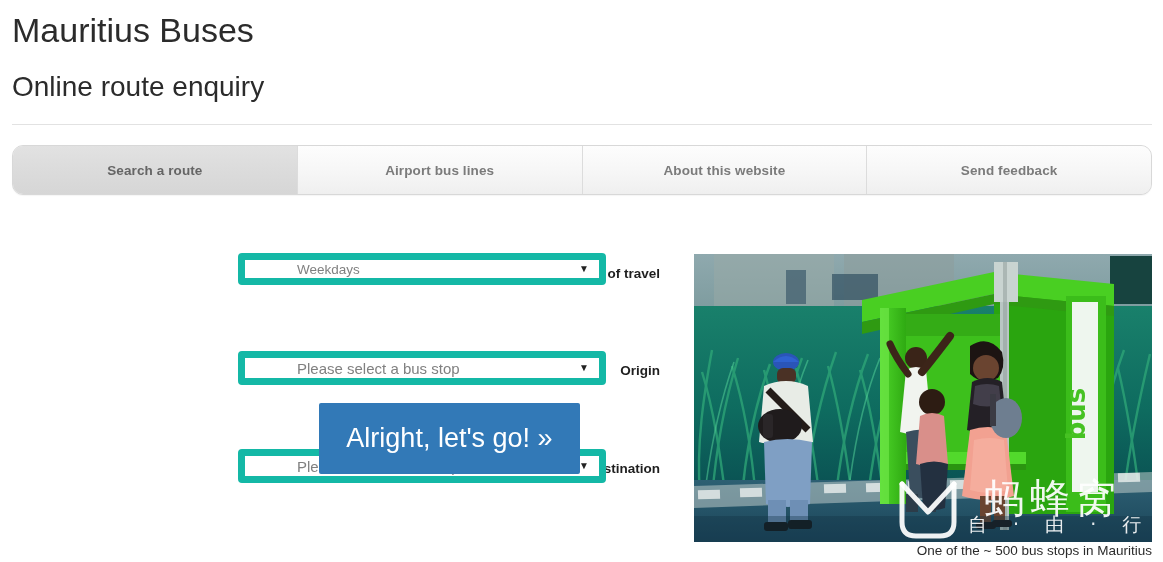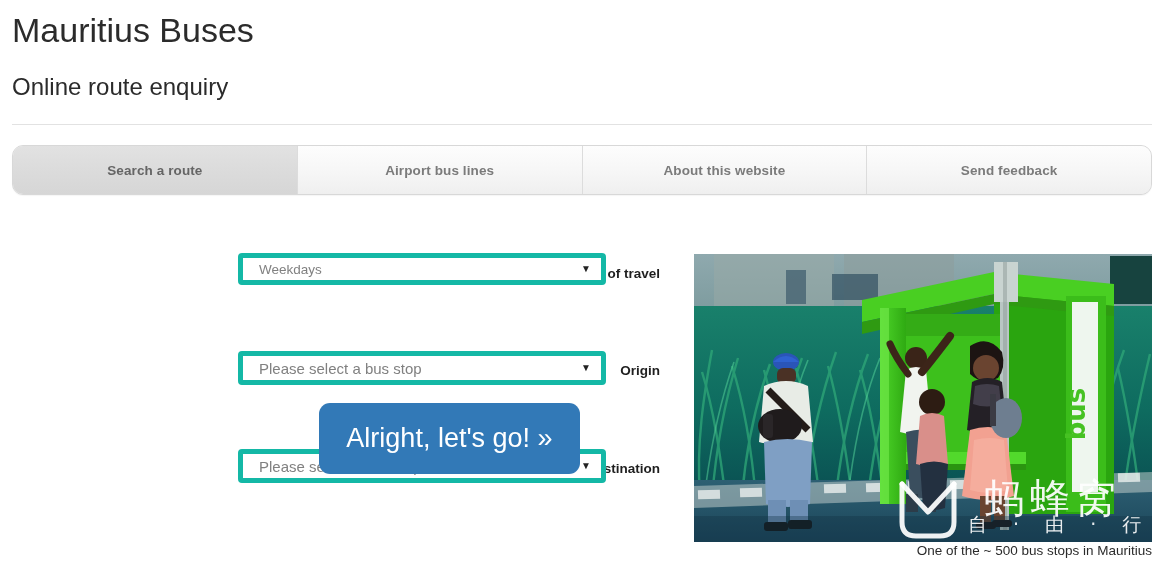--- a/index.html
+++ b/index.html
@@ -32,21 +32,21 @@
     line-height: 44px;
     color: #2b2b2b;
     letter-spacing: 0px;
     white-space: nowrap;
   }
   .title-h2 {
     position: absolute;
     left: 12px;
     top: 70px;
     margin: 0;
-    font-size: 24px;
+    font-size: 28px;
     font-weight: 400;
     line-height: 34px;
     color: #2b2b2b;
     white-space: nowrap;
   }
 
   
   .hr {
     position: absolute;
     left: 12px;
@@ -114,25 +114,26 @@
     color: #1f1f1f;
     line-height: 20px;
     white-space: nowrap;
   }
   .select-wrap {
     position: absolute;
     left: 238px;
     width: 368px;
     box-sizing: border-box;
     background: #ffffff;
-    border: 5px solid #14b8a6;
+    border: 7px solid #14b8a6;
     border-radius: 4px;
     display: flex;
     align-items: center;
     cursor: pointer;
+    padding-left: 36px;
   }
   .select-wrap .val {
     flex: 1 1 auto;
     padding-left: 16px;
     color: #808080;
     overflow: hidden;
     white-space: nowrap;
   }
   .select-wrap .caret {
     width: 26px;
@@ -167,21 +168,21 @@
   }
 
   
   .go-button {
     position: absolute;
     left: 319px;
     top: 403px;
     width: 261px;
     height: 71px;
     border: none;
-    border-radius: 11px;
+    border-radius: 2px;
     background: #3279b7;
     color: #ffffff;
     font-family: "Liberation Sans", sans-serif;
     font-size: 27px;
     font-weight: 400;
     line-height: 71px;
     text-align: center;
     cursor: pointer;
     padding: 0;
     white-space: nowrap;

